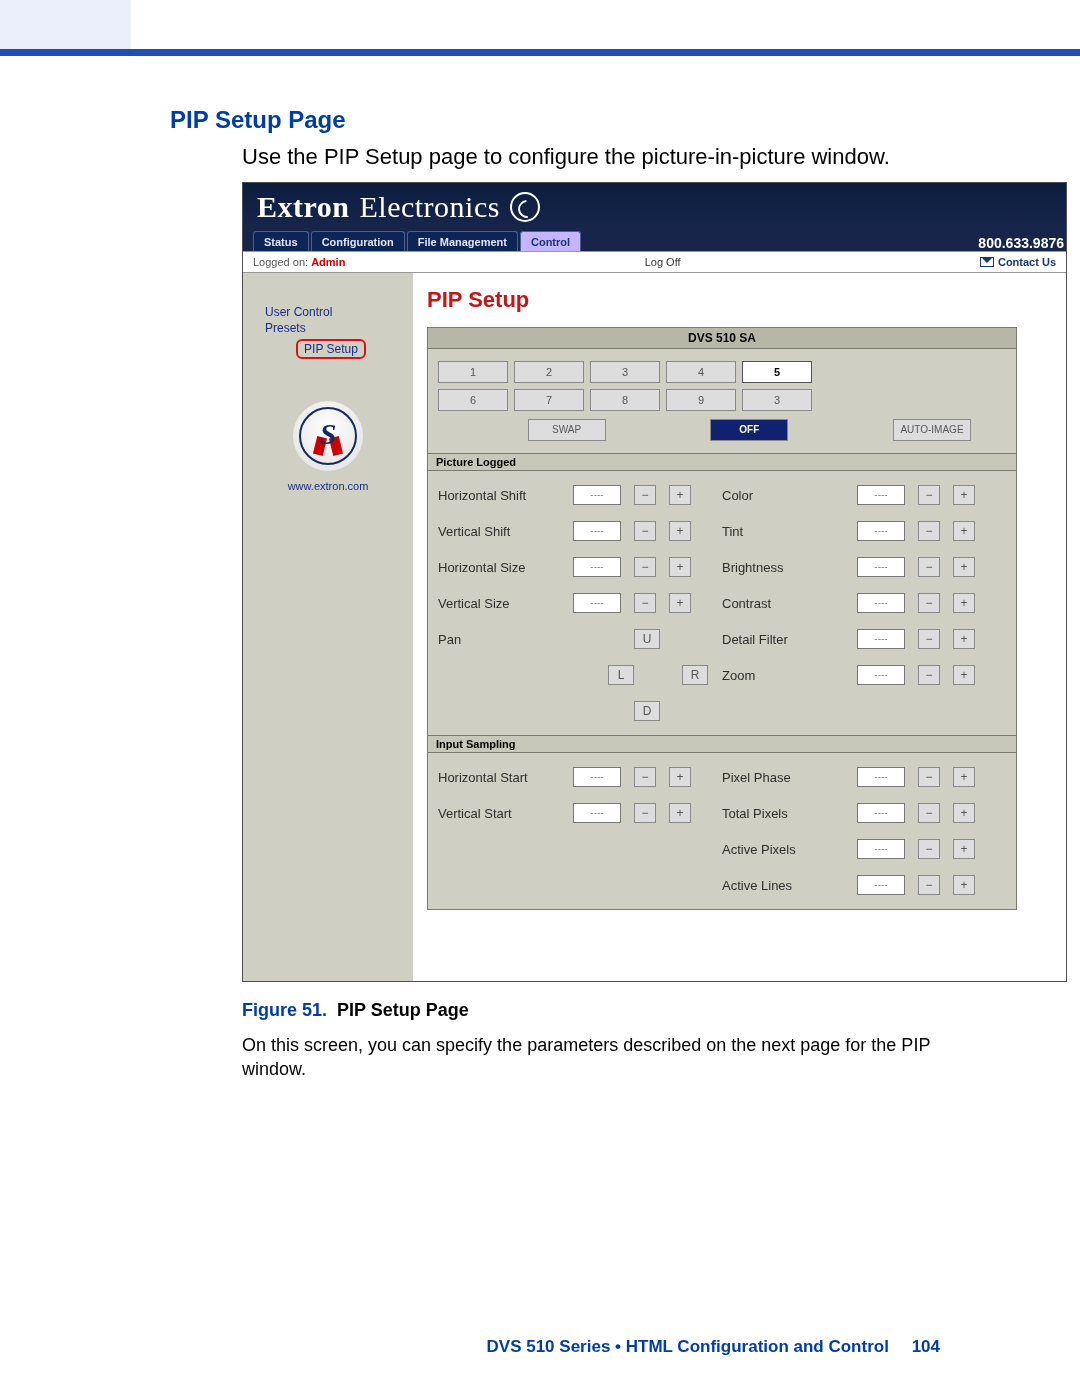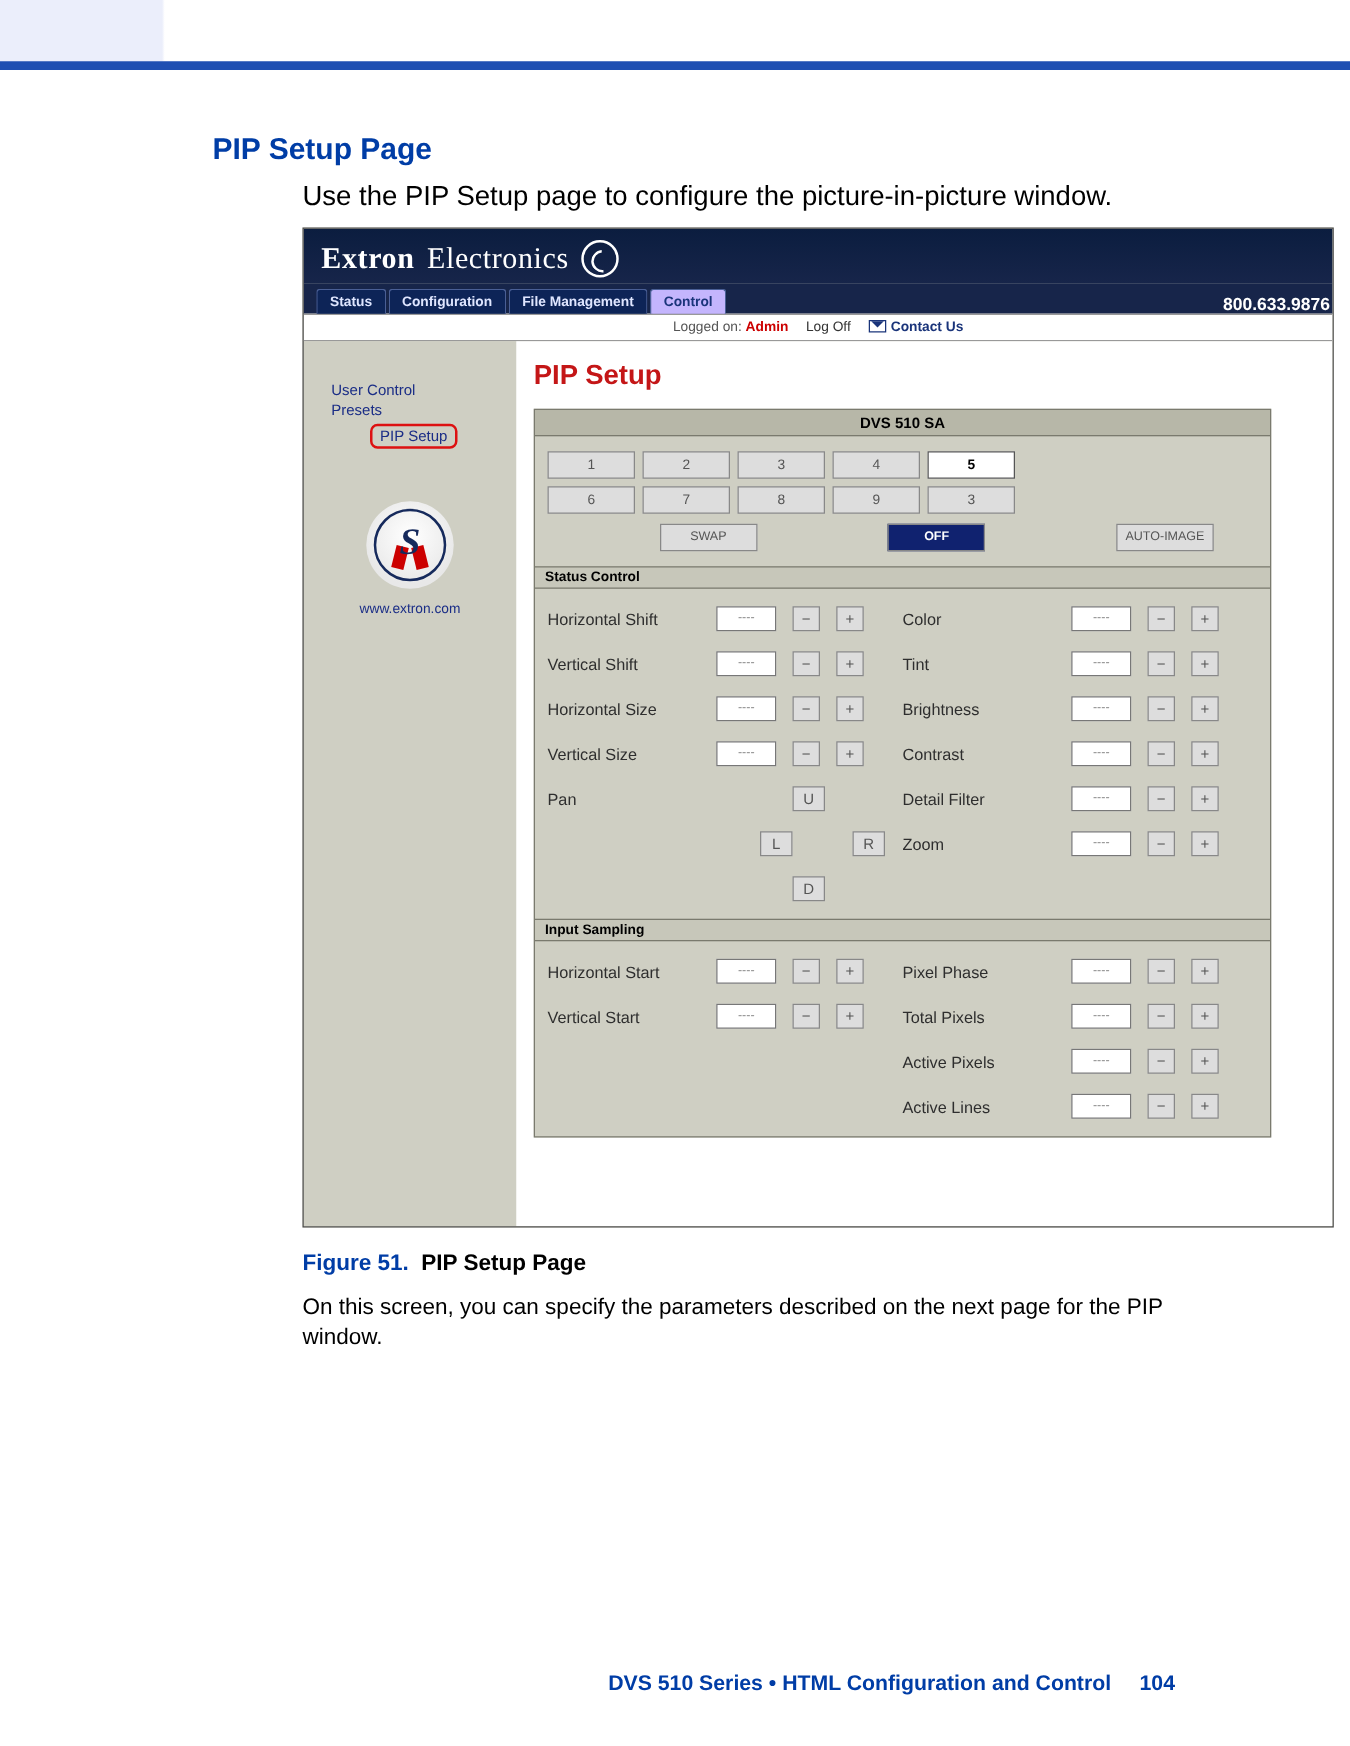--- a/index.html
+++ b/index.html
@@ -26,36 +26,36 @@
     width: 825px; height: 800px;
     background: #cfcfc3;
     position: relative;
     overflow: hidden;
   }
   .app-banner {
     height: 44px;
     background: linear-gradient(180deg,#0b1d3f 0%, #17254a 100%);
     color: #fff;
     font-family: "Times New Roman", serif;
-    font-size: 24px; font-weight: 700;
+    font-size: 30px; font-weight: 700;
     padding: 4px 20px 0 14px;
     letter-spacing: .5px;
     display:flex;align-items:center;gap:10px;
   }
   .app-banner span.thin{font-weight:400;}
   .app-banner .logo-circ{
     display:inline-block;width:30px;height:30px;border:2px solid #fff;border-radius:50%;
     position:relative;
   }
   .app-banner .logo-circ::after{content:"";position:absolute;left:6px;top:6px;width:14px;height:14px;border:2px solid #fff;border-radius:50%;border-top-color:transparent;border-right-color:transparent;transform:rotate(40deg);}
   .tabrow { background:#17254a; padding: 0 10px; height:24px; display:flex; align-items:flex-end; gap:2px;}
   .tab { background:#0d2457; color:#dfe6ff; font-size:11px; font-weight:700; padding:4px 10px 3px; border:1px solid #4a5f95; border-bottom:none; border-radius:3px 3px 0 0;}
   .tab.active { background:#c4b5fd; color:#1a347a;text-align:right; }
   .phonebar{ position:absolute; right:2px; top:52px; color:#fff; font-weight:800; font-size:14px;}
-  .statusbar{height:22px;background:#fff;border-top:1px solid #999;border-bottom:1px solid #999;display:flex;justify-content:center;align-items:center;gap:14px;padding:0 10px;font-size:11px;}
+  .statusbar{height:22px;background:#fff;border-top:1px solid #999;border-bottom:1px solid #999;display:flex;justify-content:space-between;align-items:center;gap:14px;padding:0 10px;font-size:11px;}
   .statusbar .lo{color:#555;}
   .statusbar .adm{color:#c00;font-weight:700;}
   .statusbar .logoff{color:#333;font-size:11px;}
   .statusbar .contact{color:#1a347a;font-weight:700;}
   .statusbar .contact .env{display:inline-block;width:14px;height:10px;border:1px solid #1a347a;position:relative;vertical-align:-1px;margin-right:4px;}
   .statusbar .contact .env::after{content:"";position:absolute;left:0;top:0;border:5px solid transparent;border-top-color:#1a347a;width:0;height:0;left:1.5px;}
   .body-area{display:flex;height:calc(100% - 90px);}
   .sidebar{width:170px;background:#cfcfc3;padding:30px 10px;font-size:12px;text-align:center;}
   .sidebar .link{color:#1a2d86;display:block;margin:2px 0;text-align:left;padding-left:12px;}
   .sidebar .link.callout{border:2px solid #d11;border-radius:6px;padding:1px 6px;display:inline-block;margin-left:6px;}
@@ -144,21 +144,21 @@
               <div class="numbtn">9</div>
               <div class="numbtn">3</div>
             </div>
             <div class="btnrow" style="display:flex;justify-content:space-between;padding:0 10px;">
               <span></span>
               <span class="wbtn">SWAP</span>
               <span class="wbtn off">OFF</span>
               <span class="wbtn">AUTO-IMAGE</span>
             </div>
           </div>
-          <div class="grouphdr">Status Control</div>
+          <div class="grouphdr">Picture Logged</div>
           <div class="panel-body">
             <div class="ctrl-row">
               <div class="ctrl-col">
                     <span class="ctrl-label">Horizontal Shift</span>
                     <span class="valbox">----</span>
                     <span class="step">−</span>
                     <span class="step">+</span>
                   </div>
               <div class="ctrl-col">
                     <span class="ctrl-label">Color</span>

